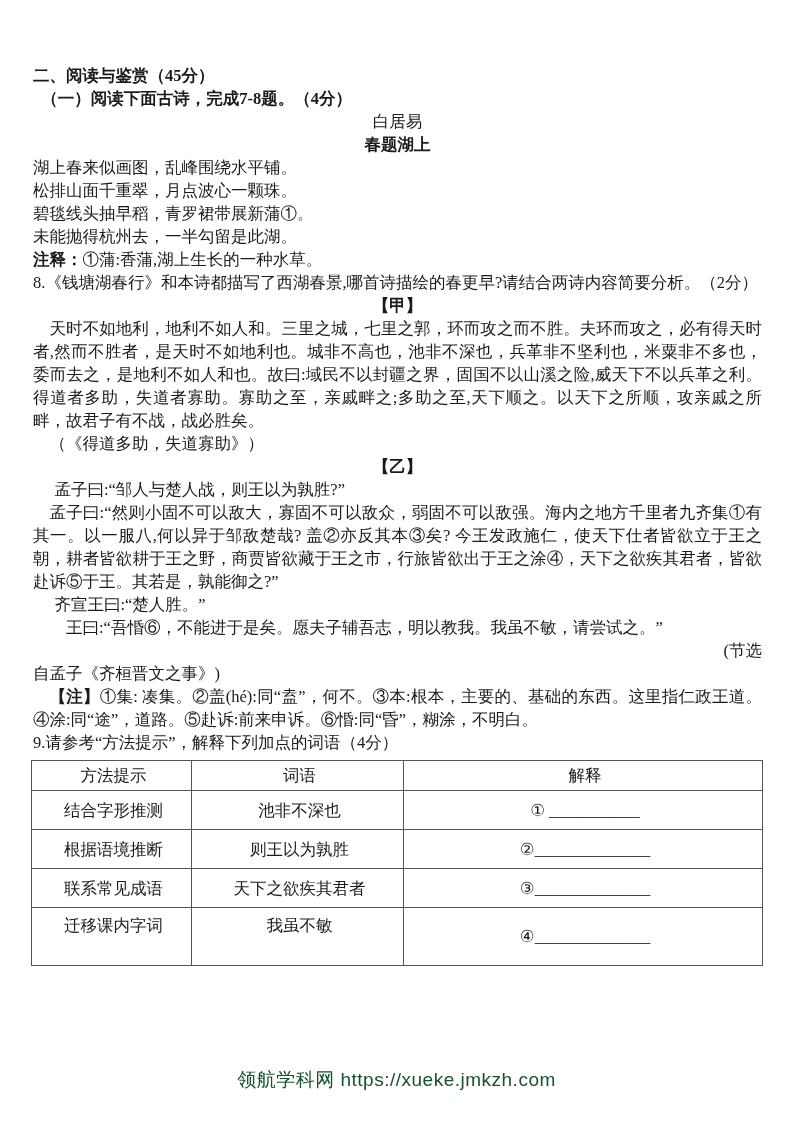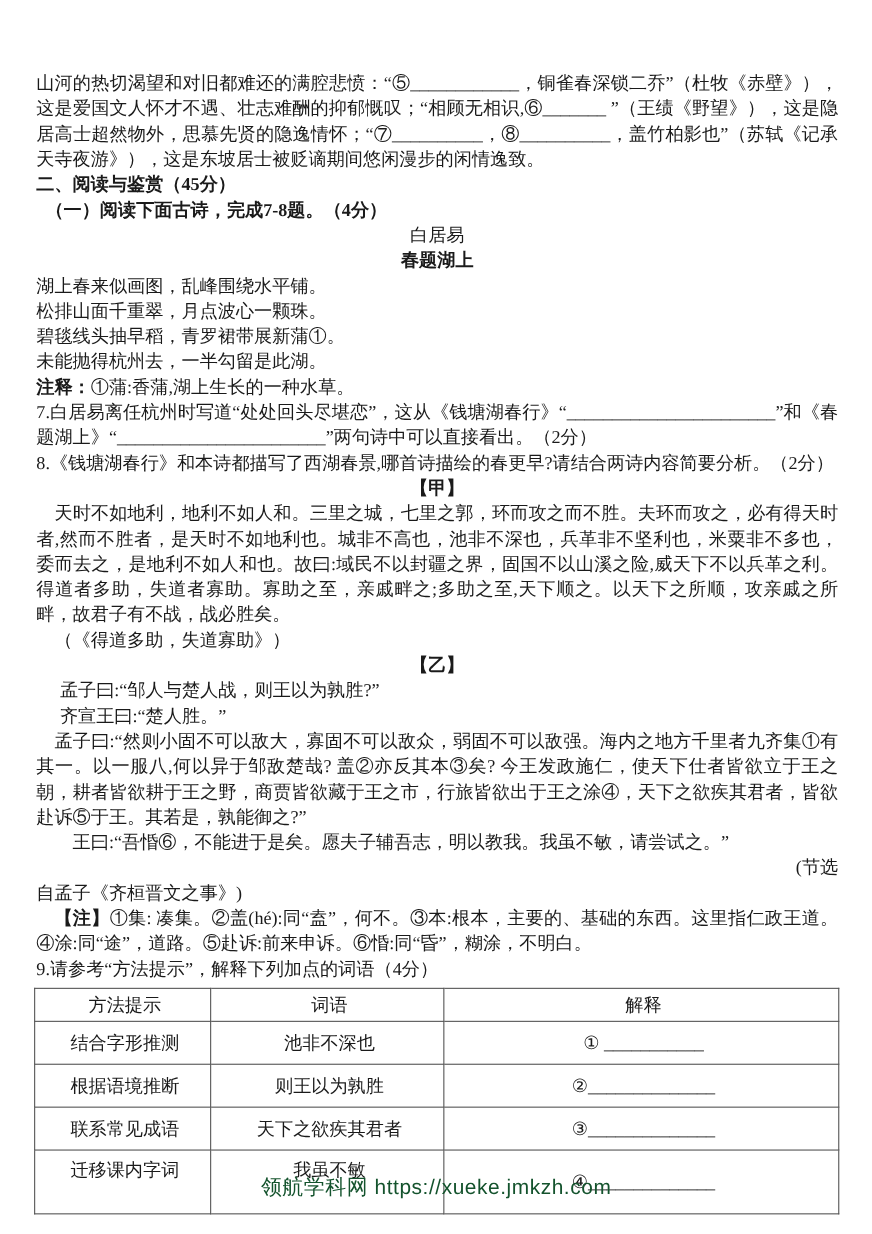--- a/index.html
+++ b/index.html
@@ -60,46 +60,44 @@
     font-size: 19px;
     color: #14532d;
     letter-spacing: 0.5px;
   }
 </style>
 </head>
 <body>
 
 <div class="page">
 
-  <div class="para">山河的热切渴望和对旧都难还的满腔悲愤：“⑤____________，铜雀春深锁二乔”（杜牧《赤壁》），这是爱国文人怀才不遇、壮志难酬的抑郁慨叹；“相顾无相识,⑥_______ ”（王绩《野望》），这是隐居高士超然物外，思慕先贤的隐逸情怀；“⑦__________，⑧__________，盖竹柏影也”（苏轼《记承天寺夜游》），这是东坡居士被贬谪期间悠闲漫步的闲情逸致。</div>
 
   <div class="para bold">二、阅读与鉴赏（45分）</div>
   <div class="para bold indent-05">（一）阅读下面古诗，完成7-8题。（4分）</div>
 
   <div class="center">白居易</div>
   <div class="center bold">春题湖上</div>
   <div class="poem-line">湖上春来似画图，乱峰围绕水平铺。</div>
   <div class="poem-line">松排山面千重翠，月点波心一颗珠。</div>
   <div class="poem-line">碧毯线头抽早稻，青罗裙带展新蒲①。</div>
   <div class="poem-line">未能抛得杭州去，一半勾留是此湖。</div>
 
   <div class="para"><span class="note-label">注释：</span><span>①蒲:香蒲,湖上生长的一种水草。</span></div>
 
-  <div class="para">7.白居易离任杭州时写道“处处回头尽堪恋”，这从《钱塘湖春行》“_______________________”和《春题湖上》“_______________________”两句诗中可以直接看出。（2分）</div>
   <div class="para">8.《钱塘湖春行》和本诗都描写了西湖春景,哪首诗描绘的春更早?请结合两诗内容简要分析。（2分）</div>
 
 
   <div class="bracket-head">【甲】</div>
   <div class="para indent-1">天时不如地利，地利不如人和。三里之城，七里之郭，环而攻之而不胜。夫环而攻之，必有得天时者,然而不胜者，是天时不如地利也。城非不高也，池非不深也，兵革非不坚利也，米粟非不多也，委而去之，是地利不如人和也。故曰:域民不以封疆之界，固国不以山溪之险,威天下不以兵革之利。得道者多助，失道者寡助。寡助之至，亲戚畔之;多助之至,天下顺之。以天下之所顺，攻亲戚之所畔，故君子有不战，战必胜矣。</div>
   <div class="src-line">（《得道多助，失道寡助》）</div>
 
   <div class="bracket-head">【乙】</div>
   <div class="para indent-13">孟子曰:“邹人与楚人战，则王以为孰胜?”</div>
+  <div class="para indent-1">孟子曰:“然则小固不可以敌大，寡固不可以敌众，弱固不可以敌强。海内之地方千里者九齐集①有其一。以一服八,何以异于邹敌楚哉? 盖②亦反其本③矣? 今王发政施仁，使天下仕者皆欲立于王之朝，耕者皆欲耕于王之野，商贾皆欲藏于王之市，行旅皆欲出于王之涂④，天下之欲疾其君者，皆欲赴诉⑤于王。其若是，孰能御之?”</div>
   <div class="para indent-13">齐宣王曰:“楚人胜。”</div>
-  <div class="para indent-1">孟子曰:“然则小固不可以敌大，寡固不可以敌众，弱固不可以敌强。海内之地方千里者九齐集①有其一。以一服八,何以异于邹敌楚哉? 盖②亦反其本③矣? 今王发政施仁，使天下仕者皆欲立于王之朝，耕者皆欲耕于王之野，商贾皆欲藏于王之市，行旅皆欲出于王之涂④，天下之欲疾其君者，皆欲赴诉⑤于王。其若是，孰能御之?”</div>
   <div class="para indent-2">王曰:“吾惛⑥，不能进于是矣。愿夫子辅吾志，明以教我。我虽不敏，请尝试之。”</div>
   <div class="right">(节选</div>
   <div class="para">自孟子《齐桓晋文之事》)</div>
 
   <div class="para indent-1"><span class="bold">【注】</span><span>①集: 凑集。②盖(hé):同“盍”，何不。③本:根本，主要的、基础的东西。这里指仁政王道。④涂:同“途”，道路。⑤赴诉:前来申诉。⑥惛:同“昏”，糊涂，不明白。</span></div>
 
   <div class="para">9.请参考“方法提示”，解释下列加点的词语（4分）</div>
 
   <table class="q9">
     <colgroup>

